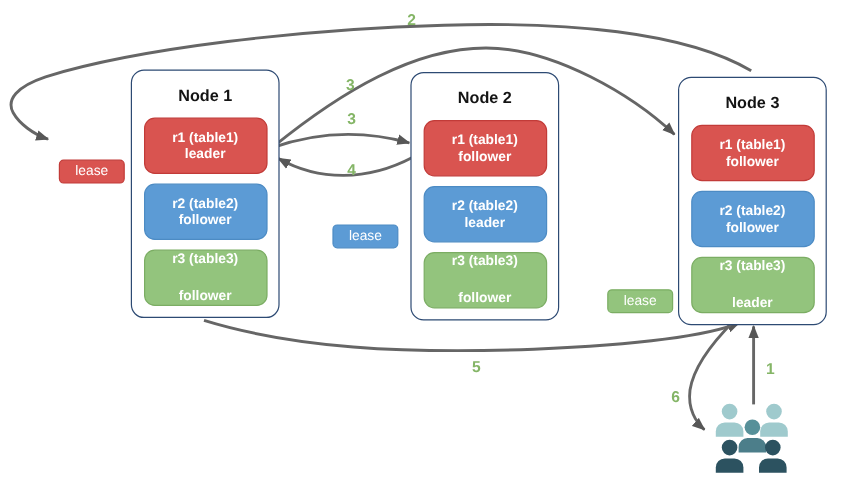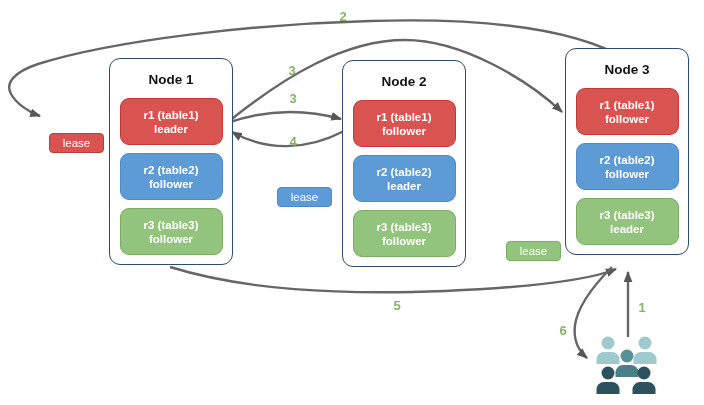--- a/index.html
+++ b/index.html
@@ -21,21 +21,21 @@
   }
   .box {
     box-sizing:border-box; width:103px; height:47px; border-radius:9px;
     display:flex; flex-direction:column; justify-content:center; align-items:center;
     color:#ffffff; font-size:11.5px; line-height:14px; text-align:center;
     margin-bottom:8px;
     font-weight:bold;
   }
   .red   { background:#d95450; border:1px solid #c23b38; }
   .blue  { background:#5c9bd5; border:1px solid #4c8bc4; }
-  .green { background:#93c47d; border:1px solid #7bad63; }
+  .green { background:#93c47d; border:1px solid #7bad63;justify-content:space-between; }
 
   .lease {
     position:absolute; box-sizing:border-box; width:55px; height:20px;
     border-radius:4px; color:#ffffff; font-size:11.5px;
     display:flex; align-items:center; justify-content:center;margin-top:20px;
   }
   .step {
     position:absolute; width:16px; text-align:center;
     color:#84b566; font-size:13px; font-weight:bold;
   }
@@ -88,21 +88,21 @@
     <div class="box blue">
       <span>r2 (table2)</span>
       <span>leader</span>
     </div>
     <div class="box green">
       <span>r3 (table3)</span>
       <span>follower</span>
     </div>
   </div>
 
-  <div class="node" style="left:565px; top:48px;">
+  <div class="node" style="left:565px; top:64px;">
     <div class="node-title">Node 3</div>
     <div class="box red">
       <span>r1 (table1)</span>
       <span>follower</span>
     </div>
     <div class="box blue">
       <span>r2 (table2)</span>
       <span>follower</span>
     </div>
     <div class="box green">

